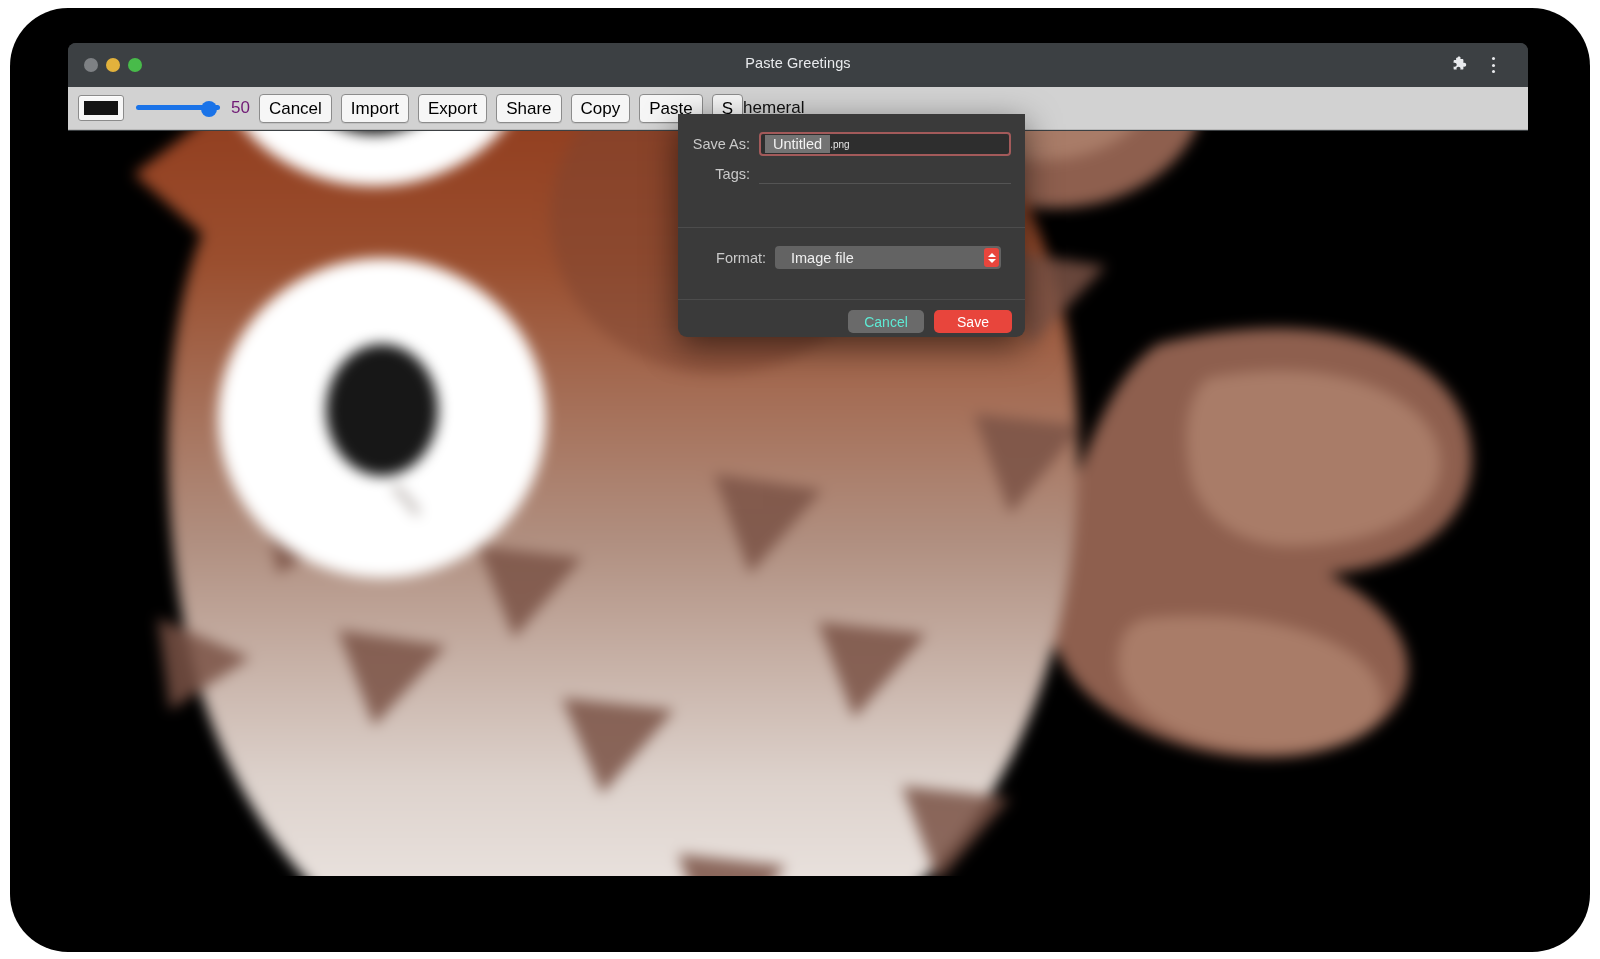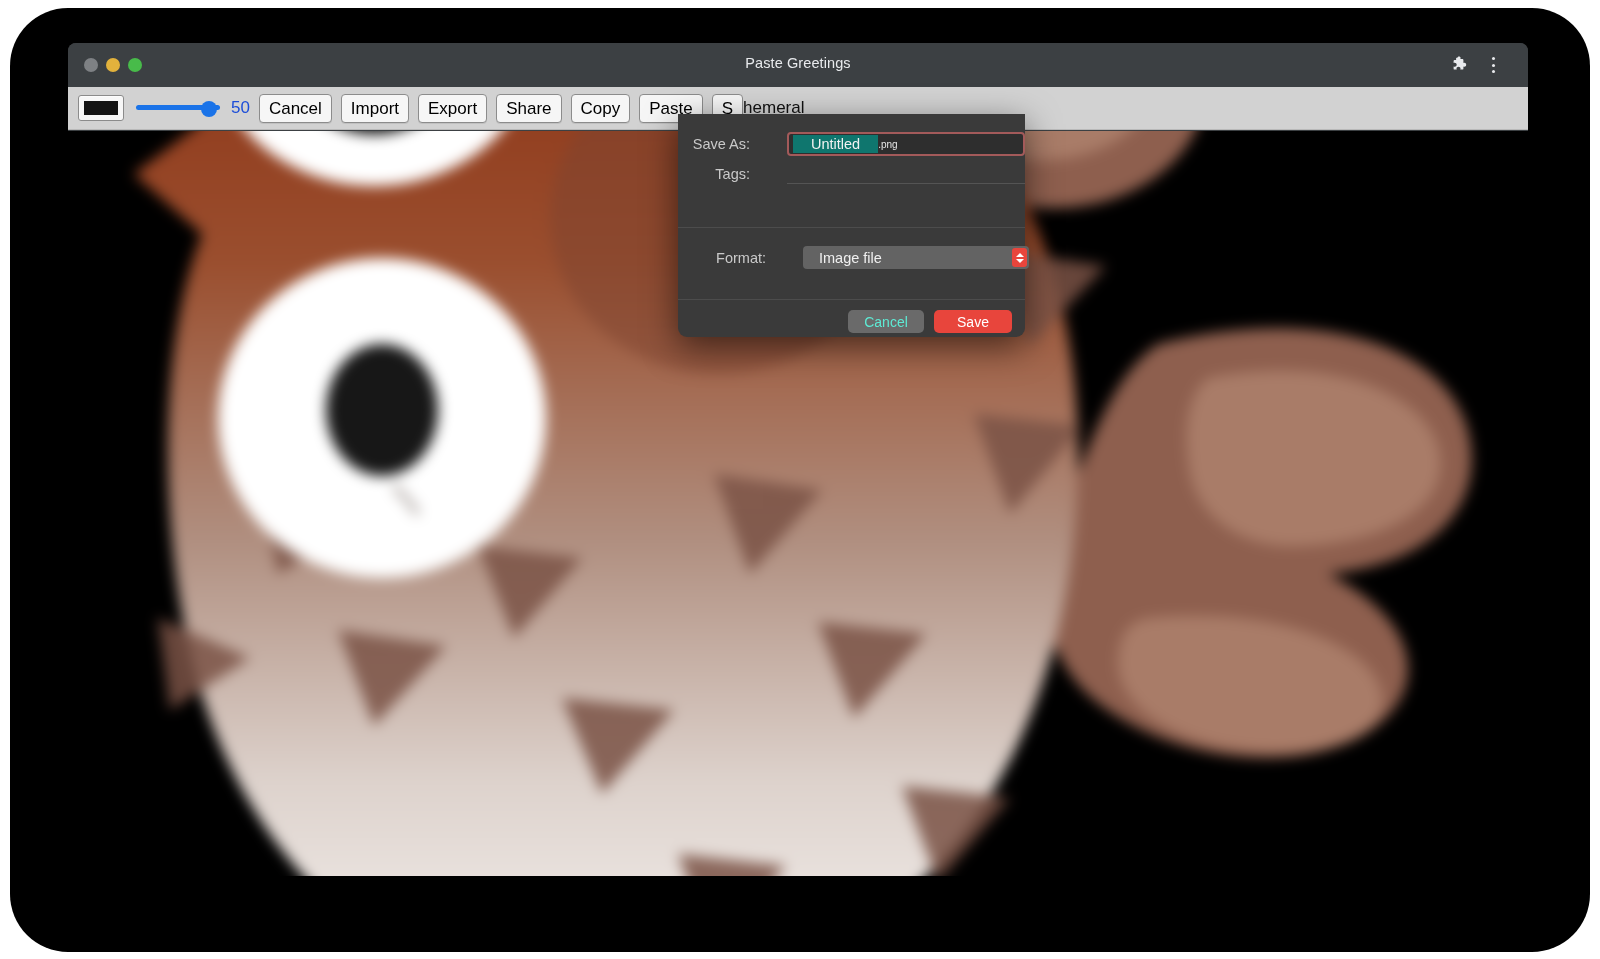--- a/index.html
+++ b/index.html
@@ -43,21 +43,21 @@
   }
   #color-swatch{
     width:44px;height:24px;background:#f7f7f7;border:1px solid #8b8b8b;
     border-radius:3px;display:flex;align-items:center;justify-content:center;
     flex:0 0 auto;box-shadow:0 1px 0 rgba(255,255,255,.6) inset;
   }
   #color-swatch i{display:block;width:34px;height:14px;background:#141414;}
   #slider-wrap{position:relative;width:84px;height:24px;margin-left:12px;flex:0 0 auto;}
   #slider-track{position:absolute;left:0;top:9px;width:84px;height:5px;border-radius:3px;background:#1a73e8;}
   #slider-thumb{position:absolute;left:65px;top:4.5px;width:16px;height:16px;border-radius:50%;background:#1a73e8;}
-  #slider-value{margin-left:11px;font-size:17px;color:#1d4ed8;flex:0 0 auto;}
+  #slider-value{margin-left:11px;font-size:17px;color:#701a75;flex:0 0 auto;}
   .tbtn{
     margin-left:9px;height:27px;padding:0 9px;
     background:#f6f6f6;border:1px solid #8c8c8c;border-radius:4px;
     font-size:17px;color:#000;font-family:"Liberation Sans",sans-serif;
     display:flex;align-items:center;justify-content:center;
     flex:0 0 auto;cursor:default;line-height:1;
     box-shadow:0 1px 0 rgba(0,0,0,.08);
   }
   #ephemeral-label{font-size:17px;color:#111;flex:0 0 auto;white-space:nowrap;}
 
@@ -71,32 +71,32 @@
     width:1520px;height:1180px;filter:blur(7px);
   }
 
   
   #dialog{
     position:absolute;left:610px;top:71px;width:347px;height:223px;
     background:#3a3a3a;border-radius:0 0 9px 9px;
     box-shadow:0 10px 34px rgba(0,0,0,.55);
     font-size:14px;color:#d6d6d6;
   }
-  .row{position:absolute;display:flex;align-items:center;gap:28px;}
+  .row{position:absolute;display:flex;align-items:center;}
   .rowlabel{
     width:72px;text-align:right;color:#c9c9c9;font-size:14.5px;
     margin-right:9px;flex:0 0 auto;
   }
   #row-saveas{left:0;top:18px;width:100%;}
   #field-saveas{
     width:252px;height:24px;background:#2e2e2e;
     border:2px solid #a35a5a;border-radius:4px;
     display:flex;align-items:center;padding:0 4px;box-sizing:border-box;
   }
-  #saveas-sel{background:#0f766e;color:#f2f2f2;padding:1px 18px;font-size:14.5px;}
+  #saveas-sel{background:#737373;color:#f2f2f2;padding:1px 8px;font-size:14.5px;}
   #saveas-rest{color:#e6e6e6;font-size:10px;}
   #row-tags{left:0;top:49px;width:100%;}
   #field-tags{
     width:252px;height:21px;background:#3a3a3a;
     border-bottom:1px solid #545454;box-sizing:border-box;
   }
   #row-where{left:0;top:79px;width:100%;}
   #field-where{
     width:216px;height:23px;background:#636363;border-radius:4px;
     display:flex;align-items:center;padding-left:6px;box-sizing:border-box;

